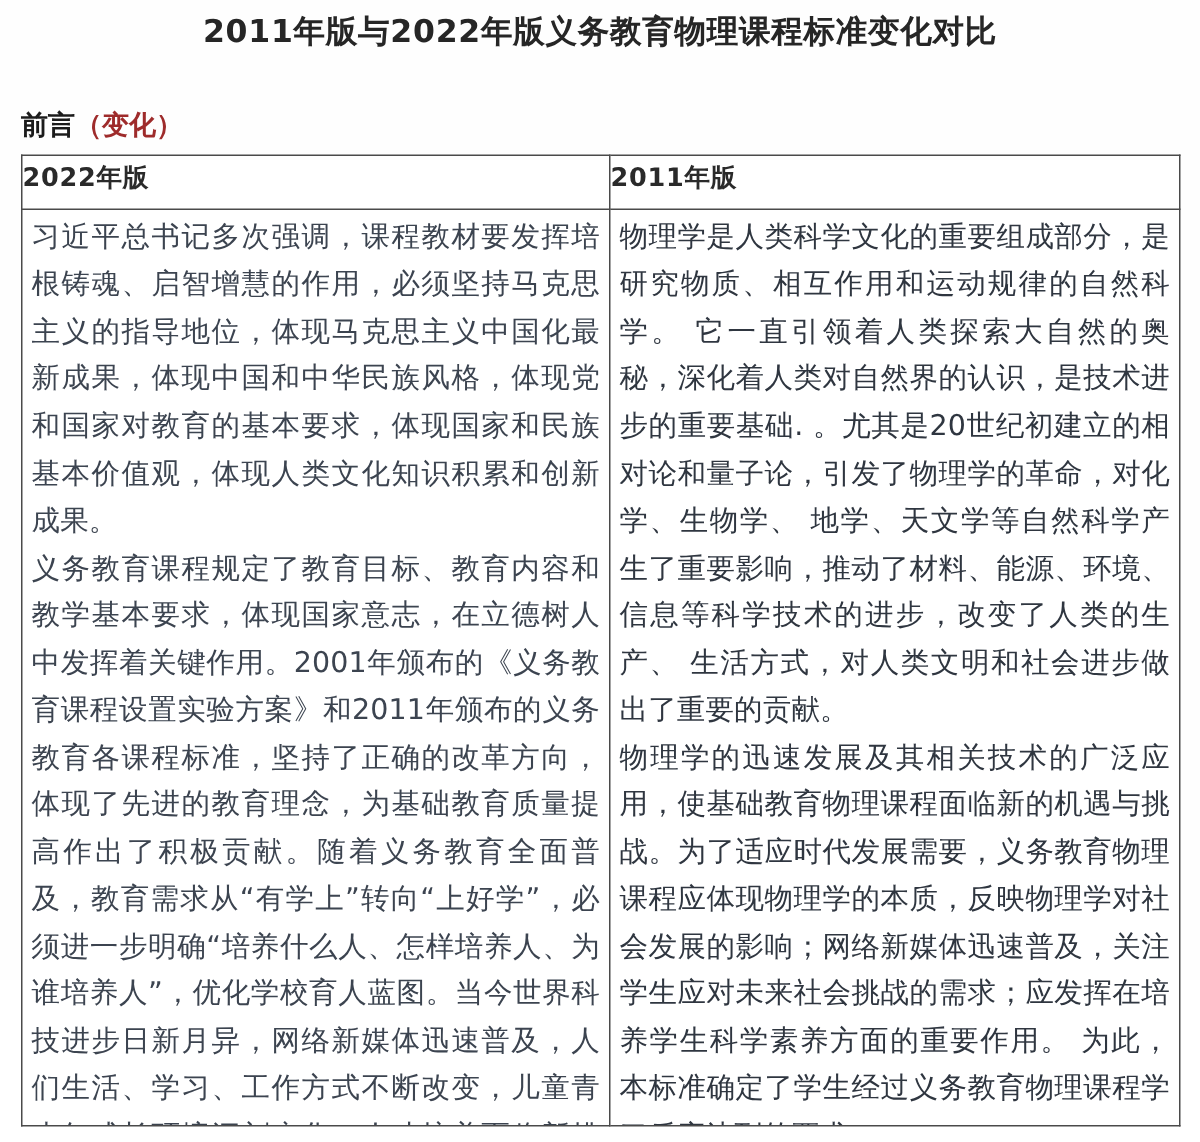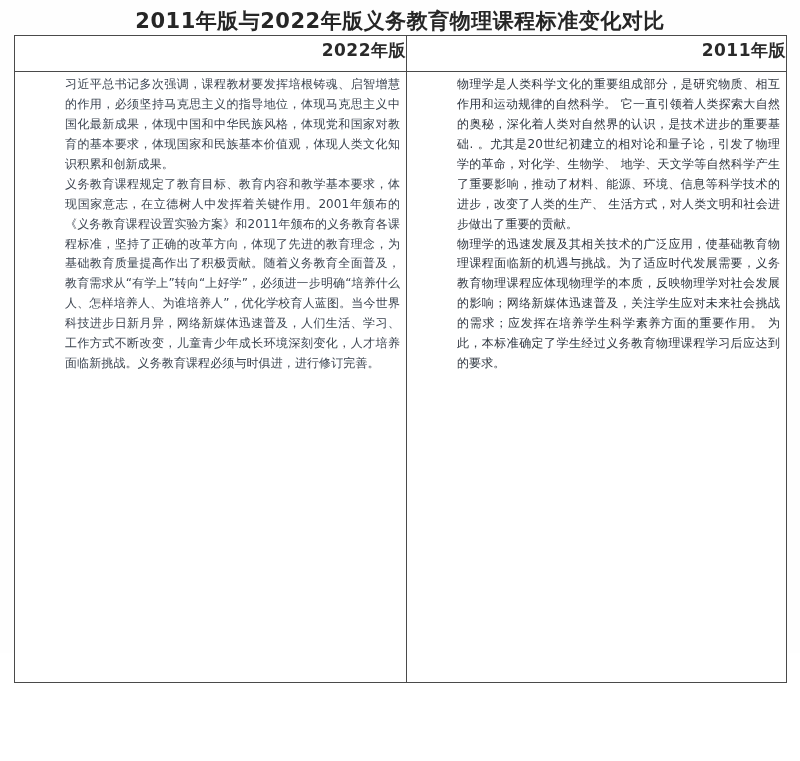--- a/index.html
+++ b/index.html
@@ -51,59 +51,61 @@
     background: #ffffff;
   }
   .compare-table td,
   .compare-table th {
     border: 1px solid #4a4a4a;
     vertical-align: top;
     padding: 0;
   }
   .compare-table th {
     height: 28px;
-    text-align: right;
+    text-align: left;
     font-size: 17px;
     font-weight: bold;
     color: #2a2a2a;
     background: #ffffff;
     letter-spacing: 0.5px;
     padding: 3px 0 4px 0;
   }
   .col-left { width: 392px; }
   .col-right { width: 380px; }
   .cell-body {
     padding: 3px 6px 6px 6px;
-    font-size: 12px;
+    font-size: 19px;
     line-height: 1.66;
     color: #3c4450;
     text-align: justify;
     text-justify: inter-ideograph;
     letter-spacing: 0.1px;
     font-family: "DejaVu Sans", "Liberation Sans", sans-serif;
     height: 610px;
     box-sizing: border-box;
     overflow: hidden;
-    margin-left: 44px;
   }
   .cell-body p {
     margin: 0;
     text-indent: 0;
   }
   .cell-right .cell-body {
     color: #2f3640;
   }
 </style>
 </head>
 <body>
 
 <div class="page">
 
   <div class="doc-title">2011年版与2022年版义务教育物理课程标准变化对比</div>
 
+  <div class="section-heading">
+    <span class="sh-main">前言</span><span class="sh-paren">（变化）</span>
+  </div>
 
   <table class="compare-table">
     <colgroup>
       <col class="col-left">
       <col class="col-right">
     </colgroup>
     <thead>
       <tr>
         <th>2022年版</th>
         <th>2011年版</th>

